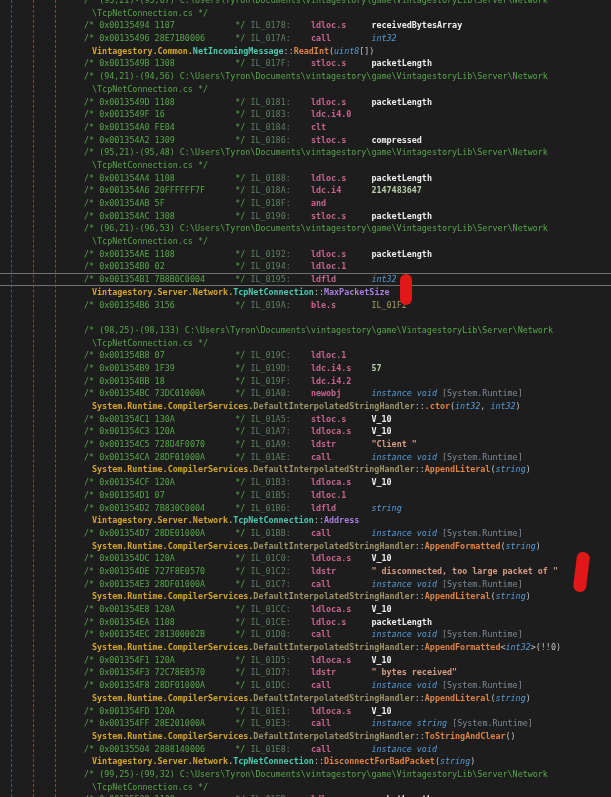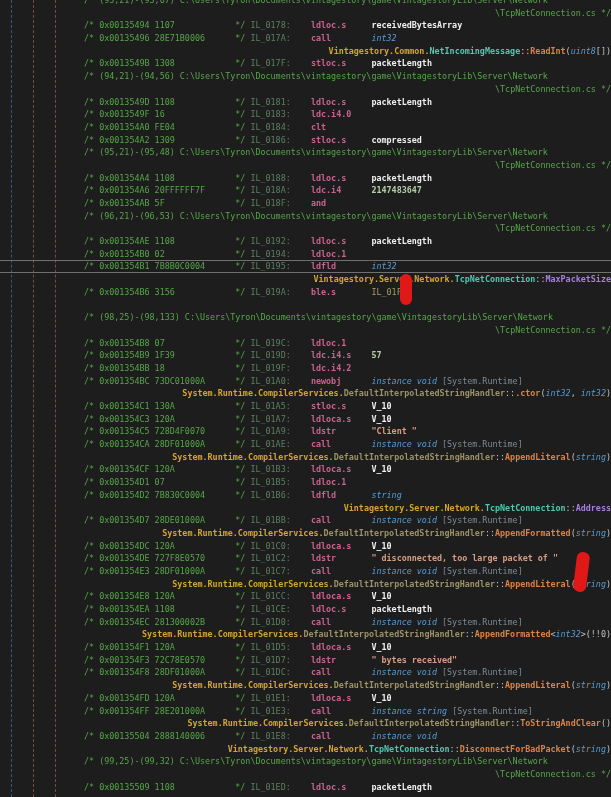--- a/index.html
+++ b/index.html
@@ -1,20 +1,20 @@
 <!DOCTYPE html>
 <html><head>
 <meta charset="utf-8">
 <style>
   html,body{margin:0;padding:0;}
   body{width:611px;height:797px;overflow:hidden;background:var(--bg,#1d1d1d);position:relative;
        font-family:"DejaVu Sans Mono",monospace;}
   #code-area{position:absolute;top:-6px;left:0;width:611px;z-index:2;}
   .line{height:12.7px;line-height:12.7px;font-size:8.4px;white-space:pre;padding-left:84px;}
-  .line.wrap{padding-left:92px;text-align:right;}
+  .line.wrap{padding-left:92px;}
   .line.hl{box-shadow:inset 0 1px 0 var(--hlborder), inset 0 -1px 0 var(--hlborder);}
   .tk-cm{color:var(--cm);}
   .tk-lb{color:var(--lb);margin-top:28px;}
   .tk-op{color:var(--op);font-weight:bold;text-align:right;}
   .tk-kw{color:var(--kw);font-style:italic;}
   .tk-num{color:var(--num);font-weight:bold;}
   .tk-loc{color:var(--loc);font-weight:bold;}
   .tk-ns{color:var(--ns);font-weight:bold;}
   .tk-ty{color:var(--ty);font-weight:bold;}
   .tk-vt{color:var(--vt);font-weight:bold;margin-top:22px;}
@@ -46,20 +46,21 @@
     <div class="line wrap"><span class="tk-cm">\TcpNetConnection.cs */</span></div>
     <div class="line"><span class="tk-cm">/* 0x0013549D 1108            */ </span><span class="tk-lb">IL_0181:    </span><span class="tk-op">ldloc.s     </span><span class="tk-loc">packetLength</span></div>
     <div class="line"><span class="tk-cm">/* 0x0013549F 16              */ </span><span class="tk-lb">IL_0183:    </span><span class="tk-op">ldc.i4.0</span></div>
     <div class="line"><span class="tk-cm">/* 0x001354A0 FE04            */ </span><span class="tk-lb">IL_0184:    </span><span class="tk-op">clt</span></div>
     <div class="line"><span class="tk-cm">/* 0x001354A2 1309            */ </span><span class="tk-lb">IL_0186:    </span><span class="tk-op">stloc.s     </span><span class="tk-loc">compressed</span></div>
     <div class="line"><span class="tk-cm">/* (95,21)-(95,48) C:\Users\Tyron\Documents\vintagestory\game\VintagestoryLib\Server\Network</span></div>
     <div class="line wrap"><span class="tk-cm">\TcpNetConnection.cs */</span></div>
     <div class="line"><span class="tk-cm">/* 0x001354A4 1108            */ </span><span class="tk-lb">IL_0188:    </span><span class="tk-op">ldloc.s     </span><span class="tk-loc">packetLength</span></div>
     <div class="line"><span class="tk-cm">/* 0x001354A6 20FFFFFF7F      */ </span><span class="tk-lb">IL_018A:    </span><span class="tk-op">ldc.i4      </span><span class="tk-num">2147483647</span></div>
     <div class="line"><span class="tk-cm">/* 0x001354AB 5F              */ </span><span class="tk-lb">IL_018F:    </span><span class="tk-op">and</span></div>
+    <div class="line"><span class="tk-cm">/* 0x001354AC 1308            */ </span><span class="tk-lb">IL_0190:    </span><span class="tk-op">stloc.s     </span><span class="tk-loc">packetLength</span></div>
     <div class="line"><span class="tk-cm">/* (96,21)-(96,53) C:\Users\Tyron\Documents\vintagestory\game\VintagestoryLib\Server\Network</span></div>
     <div class="line wrap"><span class="tk-cm">\TcpNetConnection.cs */</span></div>
     <div class="line"><span class="tk-cm">/* 0x001354AE 1108            */ </span><span class="tk-lb">IL_0192:    </span><span class="tk-op">ldloc.s     </span><span class="tk-loc">packetLength</span></div>
     <div class="line"><span class="tk-cm">/* 0x001354B0 02              */ </span><span class="tk-lb">IL_0194:    </span><span class="tk-op">ldloc.1</span></div>
     <div class="line hl"><span class="tk-cm">/* 0x001354B1 7B8B0C0004      */ </span><span class="tk-lb">IL_0195:    </span><span class="tk-op">ldfld       </span><span class="tk-kw">int32</span></div>
     <div class="line wrap"><span class="tk-ns">Vintagestory.Server.Network.</span><span class="tk-ty">TcpNetConnection</span><span class="tk-pn">::</span><span class="tk-fl">MaxPacketSize</span></div>
     <div class="line"><span class="tk-cm">/* 0x001354B6 3156            */ </span><span class="tk-lb">IL_019A:    </span><span class="tk-op">ble.s       </span><span class="tk-tg">IL_01F2</span></div>
     <div class="line"></div>
     <div class="line"><span class="tk-cm">/* (98,25)-(98,133) C:\Users\Tyron\Documents\vintagestory\game\VintagestoryLib\Server\Network</span></div>
     <div class="line wrap"><span class="tk-cm">\TcpNetConnection.cs */</span></div>

